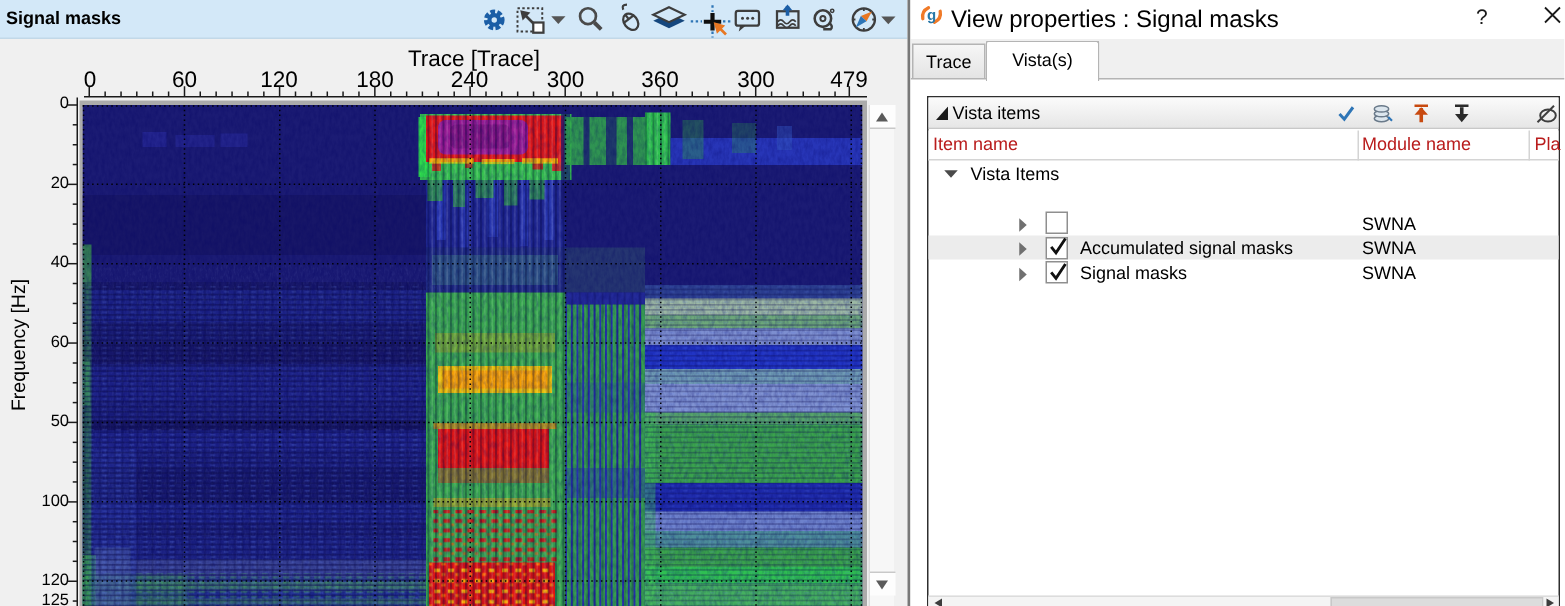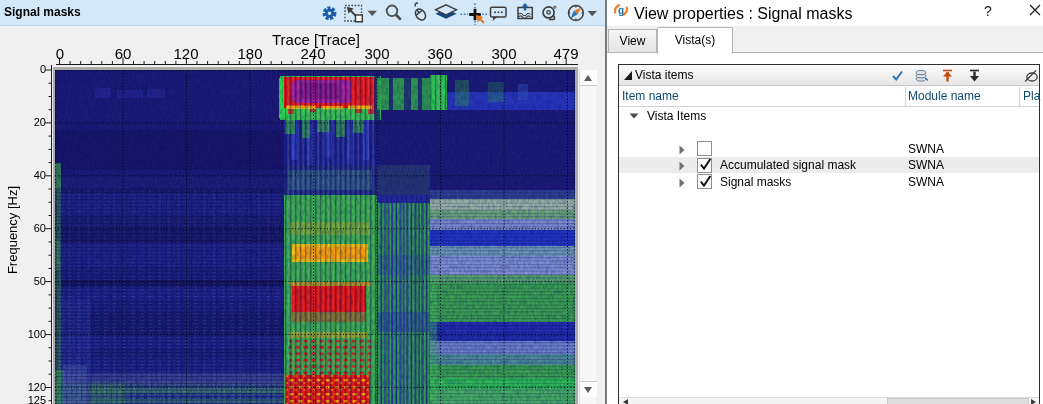--- a/index.html
+++ b/index.html
@@ -21,21 +21,21 @@
 #rtitle .t{position:absolute;left:27px;top:5px;font-size:16px;color:#000}
 #tabstrip{position:absolute;left:0;top:26px;width:436px;height:27px;background:#f0f0f0}
 .tab{position:absolute;font-size:12px;color:#000;text-align:center;border:1px solid #b4b4b4}
 #tabview{left:1px;top:3px;width:49px;height:24px;background:linear-gradient(#f6f6f6,#e4e4e4);line-height:23px}
 #tabvista{left:50px;top:1px;width:76px;height:27px;background:#fff;border-bottom:none;border-radius:2px 2px 0 0;line-height:25px;z-index:3}
 #pane{position:absolute;left:0;top:52px;width:436px;height:352px;background:#fff;border-top:1px solid #b4b4b4}
 #grp{position:absolute;left:11px;top:11px;width:422px;height:341px;border:1.5px solid #2e2e2e;border-bottom:none;background:#fff}
 #grphead{position:absolute;left:0;top:0;width:420px;height:21px;background:linear-gradient(#fbfbfb,#e6e6e6);border-bottom:1px solid #c8c8c8}
 #grphead .t{position:absolute;left:16px;top:3px;font-size:12px;color:#000}
 #thead{position:absolute;left:0;top:22px;width:420px;height:20px;background:#fff;border-bottom:1px solid #d4d4d4}
-#thead .c{position:absolute;top:2px;font-size:12px;color:#0c4a6e}
+#thead .c{position:absolute;top:2px;font-size:12px;color:#b91c1c}
 .vline{position:absolute;top:0;width:1px;height:20px;background:#d4d4d4}
 .row{position:absolute;left:0;width:420px;height:16.4px;font-size:12px;color:#000}
 .row .lbl{position:absolute;top:1px}
 .cb{position:absolute;width:15px;height:15px;background:#fff;border:1px solid #8f8f8f}
 #hscroll{position:absolute;left:0px;top:332px;width:420px;height:9px;background:#f4f4f4;border-top:1px solid #dcdcdc}
 </style></head>
 <body>
 <div id="left">
   <div id="plotframe"></div>
   <svg class="abs" style="left:55px;top:70px" width="520" height="334" viewBox="0 0 520 334" preserveAspectRatio="none">
@@ -382,21 +382,21 @@
       <path d="M13.8,4.5 Q14.8,9.5 10,11.8" stroke="#f07a28" stroke-width="2.2" fill="none" stroke-linecap="round"></path>
       <text x="8" y="10.5" font-size="10" font-weight="bold" fill="#2878a8" text-anchor="middle" font-family="Liberation Sans">g</text>
     </svg>
     <span class="t">View properties : Signal masks</span>
     <span style="position:absolute;left:377px;top:3px;font-size:14px;color:#1a1a1a">?</span>
     <svg class="abs" style="left:422px;top:4px" width="12" height="12" viewBox="0 0 12 12">
         <path d="M1 1 L11 11 M11 1 L1 11" stroke="#1a1a1a" stroke-width="1.2" fill="none"></path>
       </svg>
   </div>
   <div id="tabstrip">
-    <div class="tab" id="tabview">View</div>
+    <div class="tab" id="tabview">Trace</div>
     <div class="tab" id="tabvista">Vista(s)</div>
   </div>
   <div id="pane">
     <div id="grp">
       <div id="grphead">
         <svg class="abs" style="left:5px;top:6px" width="9" height="9" viewBox="0 0 9 9">
             <polygon points="8,0 8,9 0,9" fill="#1a1a1a"></polygon>
           </svg>
         <span class="t">Vista items</span>
         <svg class="abs" style="left:272px;top:4px" width="148" height="14" viewBox="0 0 148 14">
@@ -444,21 +444,21 @@
         <span class="lbl" style="left:289px">SWNA</span>
       </div>
       <div class="row" style="top:92.1px;background:#ececec">
         <svg class="abs" style="left:60px;top:4px" width="6" height="10" viewBox="0 0 6 10">
             <polygon points="0.5,0.5 5.5,5 0.5,9.5" fill="#707070"></polygon>
           </svg>
         <div class="cb" style="left:78px;top:0.5px"></div>
         <svg class="abs" style="left:79px;top:0px" width="15" height="15" viewBox="0 0 15 15">
             <path d="M2.8,7.6 L6,11.6 L12.3,2" stroke="#111" stroke-width="1.9" fill="none"></path>
           </svg>
-        <span class="lbl" style="left:101px">Accumulated signal mask</span>
+        <span class="lbl" style="left:101px">Accumulated signal masks</span>
         <span class="lbl" style="left:289px">SWNA</span>
       </div>
       <div class="row" style="top:108.5px">
         <svg class="abs" style="left:60px;top:4px" width="6" height="10" viewBox="0 0 6 10">
             <polygon points="0.5,0.5 5.5,5 0.5,9.5" fill="#707070"></polygon>
           </svg>
         <div class="cb" style="left:78px;top:0.5px"></div>
         <svg class="abs" style="left:79px;top:0px" width="15" height="15" viewBox="0 0 15 15">
             <path d="M2.8,7.6 L6,11.6 L12.3,2" stroke="#111" stroke-width="1.9" fill="none"></path>
           </svg>

